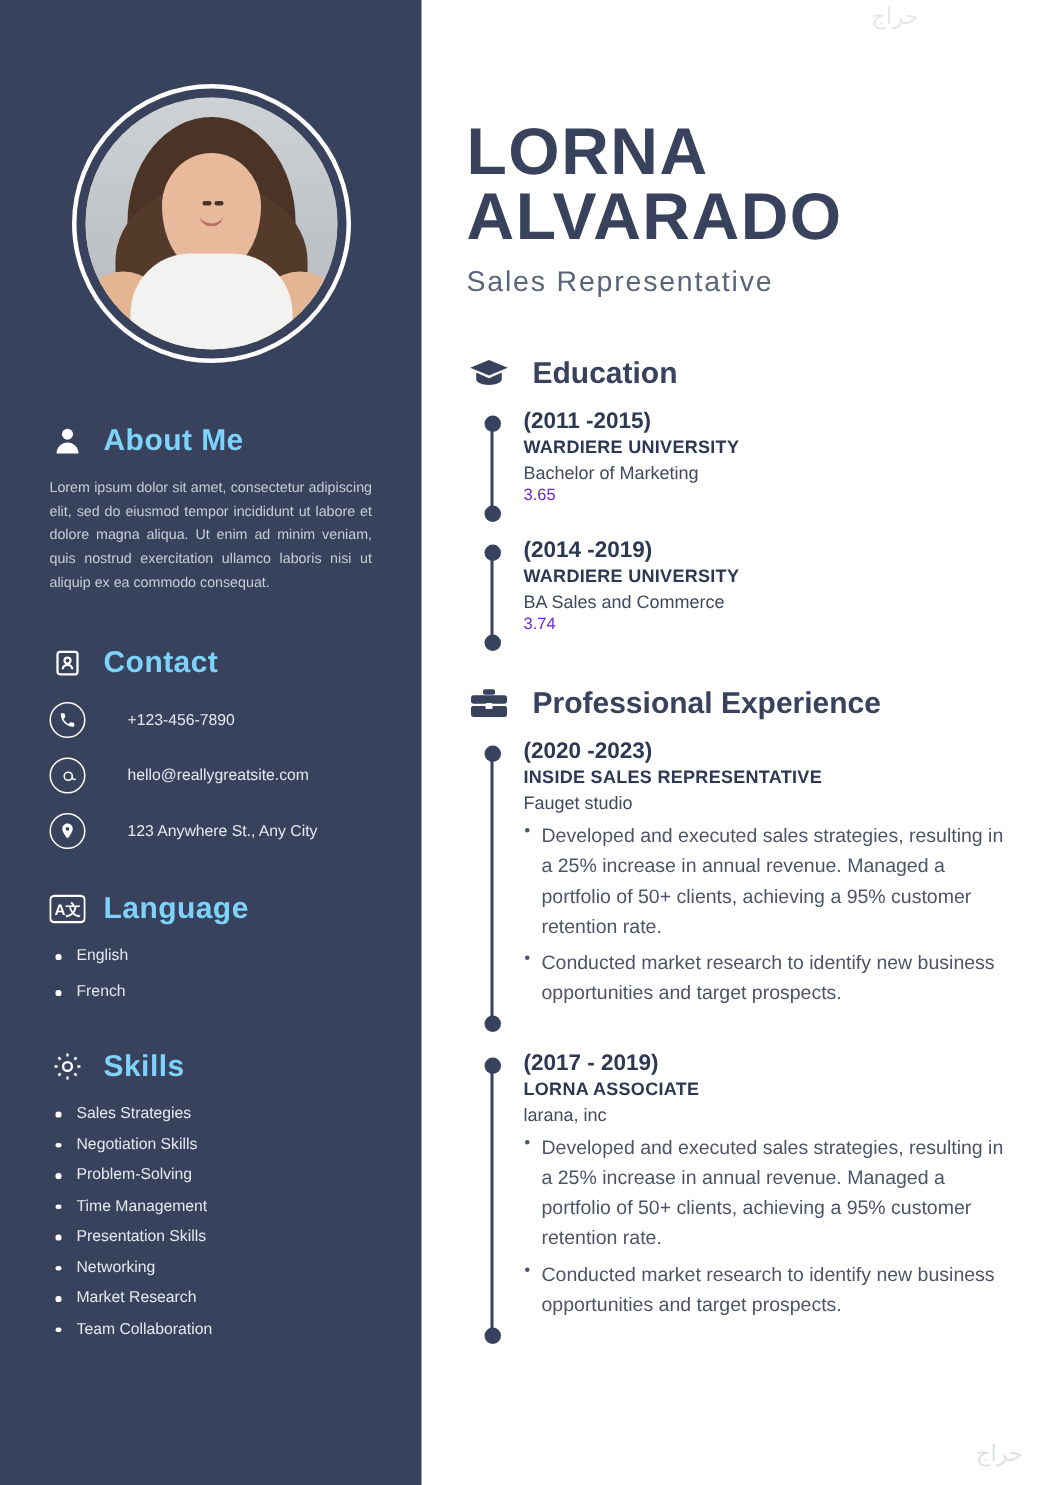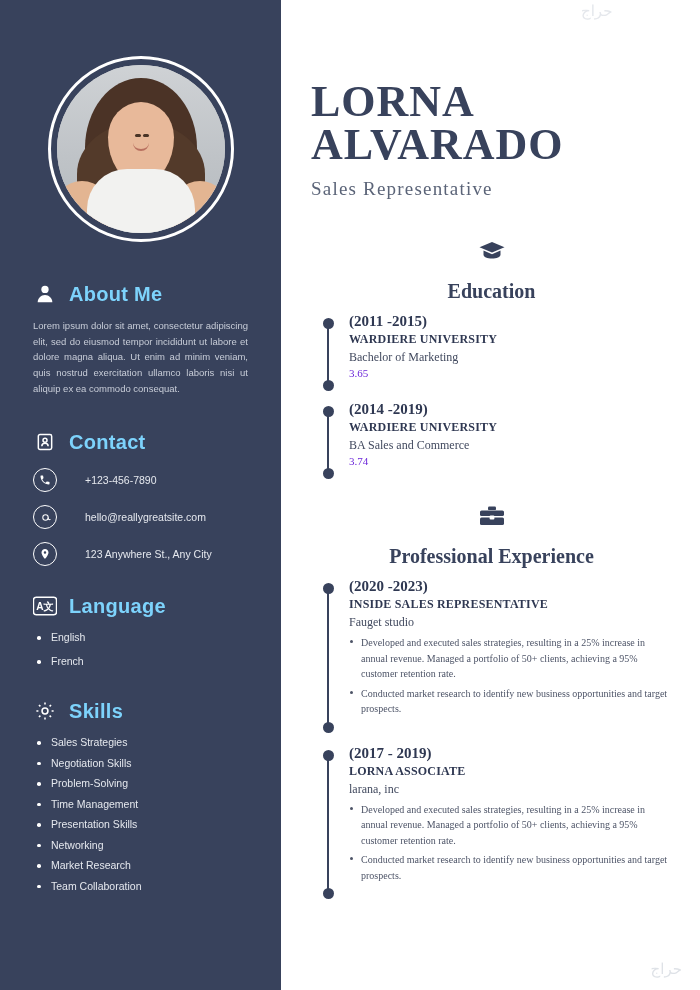--- a/index.html
+++ b/index.html
@@ -193,21 +193,20 @@
     border-radius: 50%;
   }
   .lang-list li { margin-bottom: 12px; }
 
   
   .main {
     flex: 1;
     position: relative;
     padding: 0 28px 0 30px;
     box-sizing: border-box;
-    font-family: Liberation Serif, serif;
   }
   .name-block { margin-top: 80px; }
   .name-line {
     font-size: 44px;
     line-height: 0.98;
     font-weight: bold;
     letter-spacing: 1px;
     color: #38425c;
   }
   .role {
@@ -215,21 +214,20 @@
     font-size: 19px;
     letter-spacing: 1.2px;
     color: #5b6478;
   }
 
   .main-head {
     display: flex;
     align-items: center;
     gap: 14px;
     margin-top: 36px;
-    flex-direction: column;
   }
   .main-head .mh-icon {
     width: 30px; height: 26px;
     display: inline-flex;
     align-items: center; justify-content: center;
     color: #38425c;
     flex: 0 0 30px;
   }
   .main-head .mh-text {
     font-size: 20px;
@@ -283,21 +281,21 @@
   .tl-gpa {
     font-size: 11px;
     color: #6d28d9;
   }
   .tl-bullets {
     margin: 5px 0 0 0;
     padding: 0;
     list-style: none;
   }
   .tl-bullets li {
-    font-size: 10px;
+    font-size: 13px;
     line-height: 1.55;
     color: #4d5467;
     padding-left: 12px;
     position: relative;
     margin-bottom: 4px;
   }
   .tl-bullets li::before {
     content: "";
     position: absolute;
     left: 1px; top: 5px;

